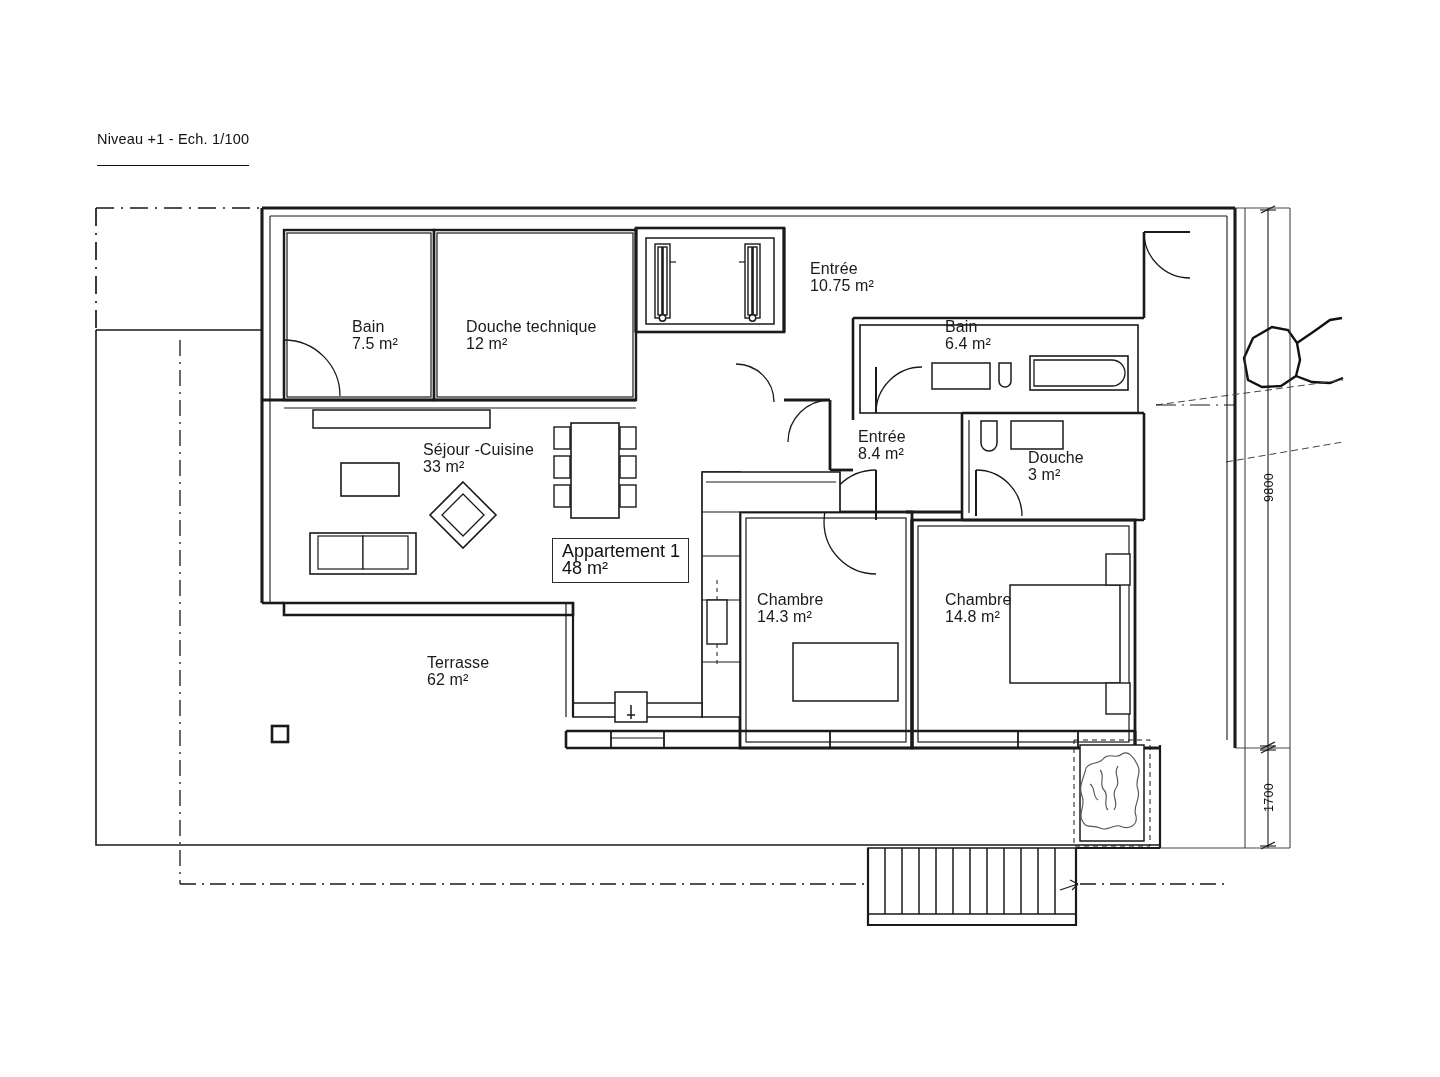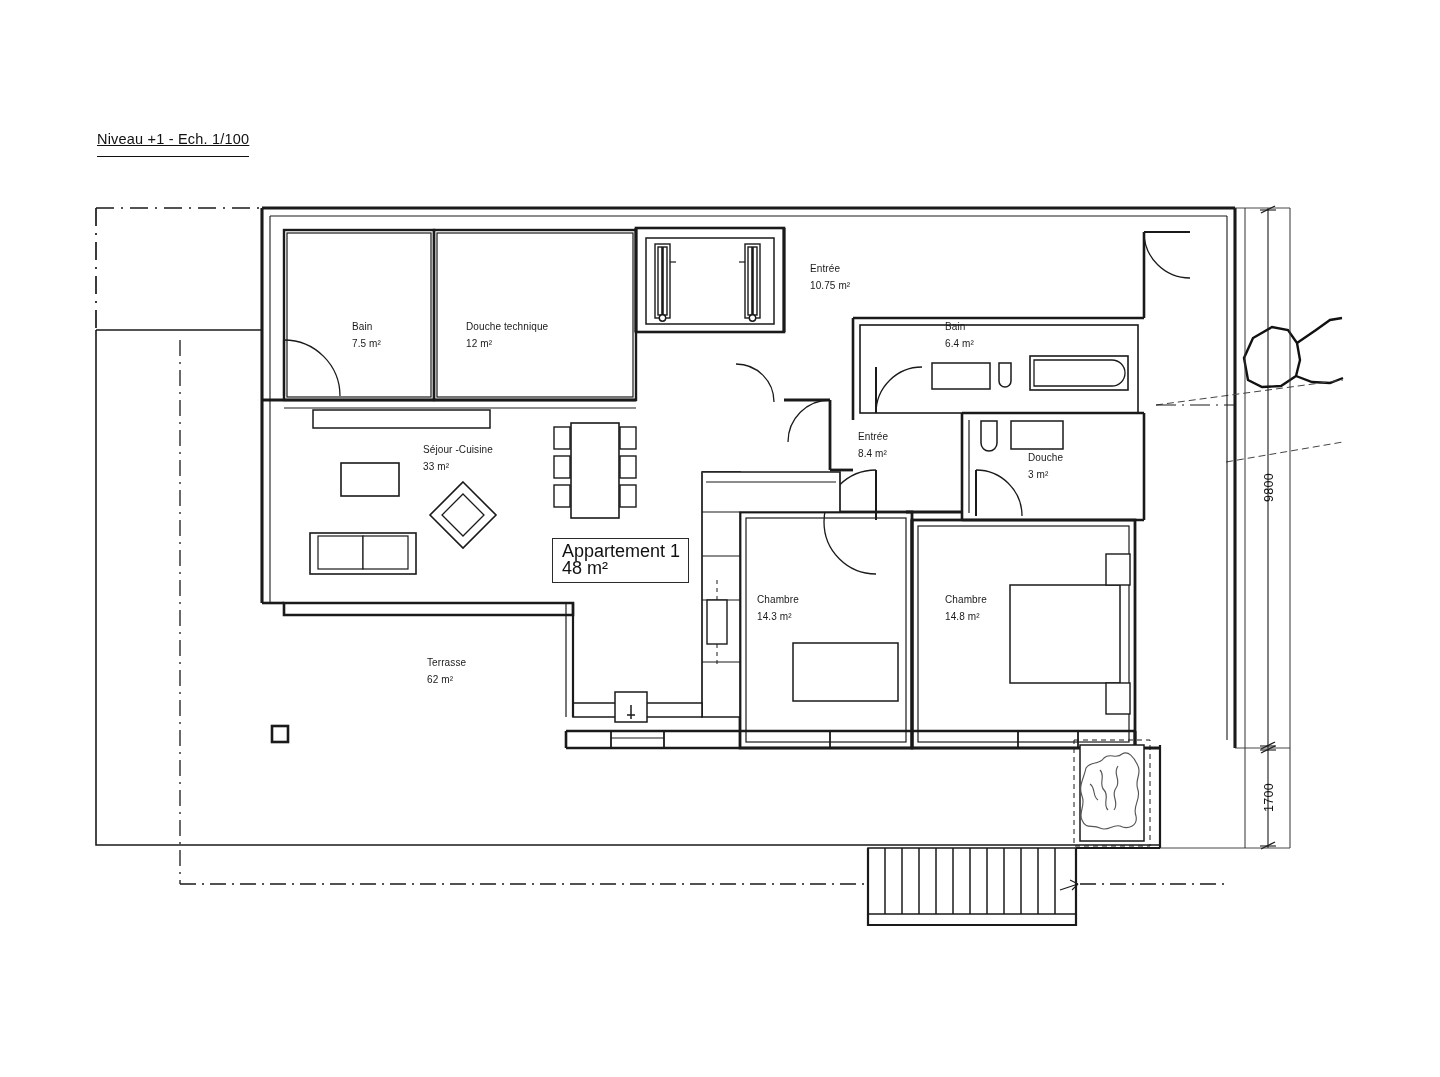--- a/index.html
+++ b/index.html
@@ -24,37 +24,36 @@
     position: absolute;
     left: 0;
     top: 0;
     width: 1440px;
     height: 1077px;
   }
   .lbl {
     position: absolute;
     color: #1a1a1a;
     font-family: "Liberation Sans", sans-serif;
-    font-size: 10px;
+    font-size: 16px;
     line-height: 17px;
     white-space: nowrap;
     letter-spacing: .1px;
   }
   .lbl .ln { display: block; }
   .title {
     position: absolute;
     left: 97px;
     top: 131px;
     font-size: 14.5px;
     color: #111;
     border-bottom: 1.4px solid #111;
-    padding-bottom: 9px;
+    padding-bottom: 18px;
     white-space: nowrap;
     letter-spacing: .2px;
-    text-decoration: underline;
   }
   .dim-v {
     position: absolute;
     font-size: 12.5px;
     color: #111;
     white-space: nowrap;
     transform-origin: left top;
     transform: rotate(-90deg);
     letter-spacing: .3px;
   }

